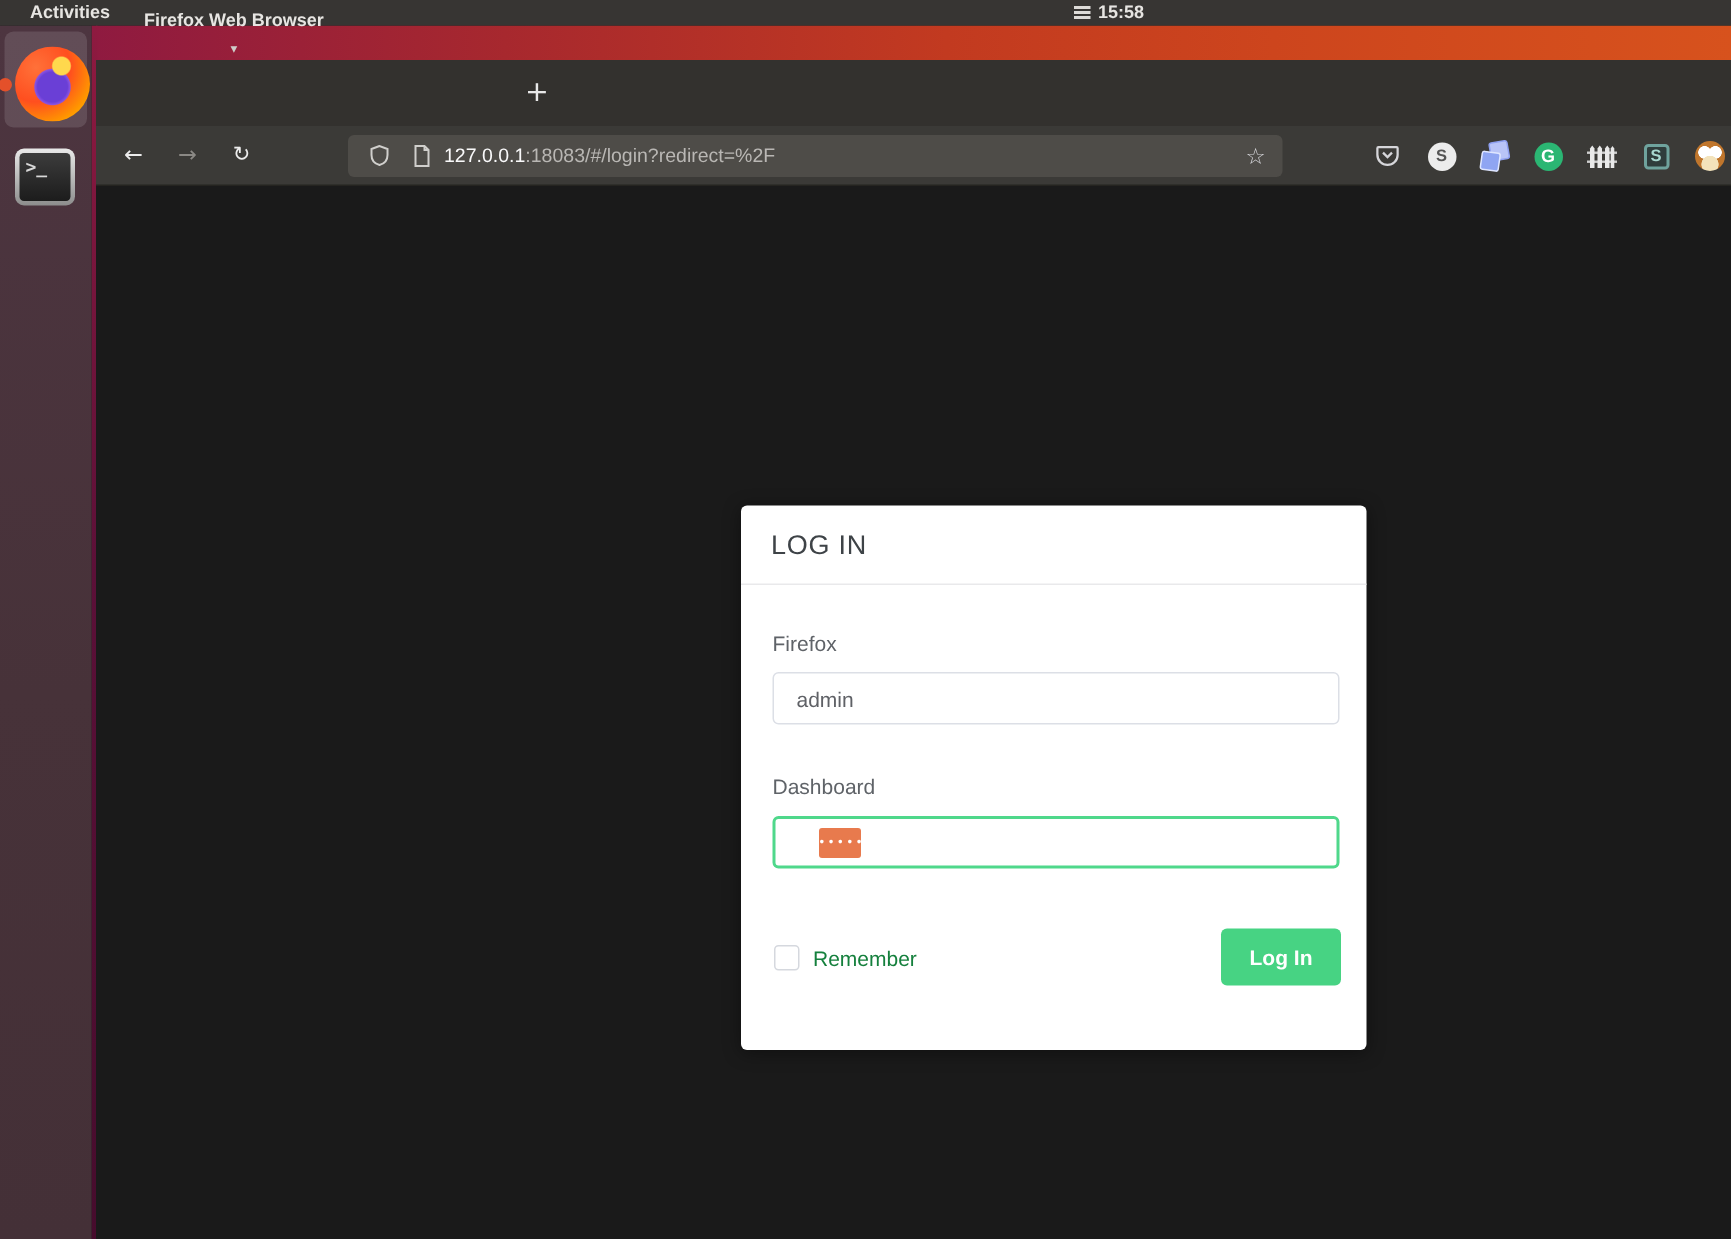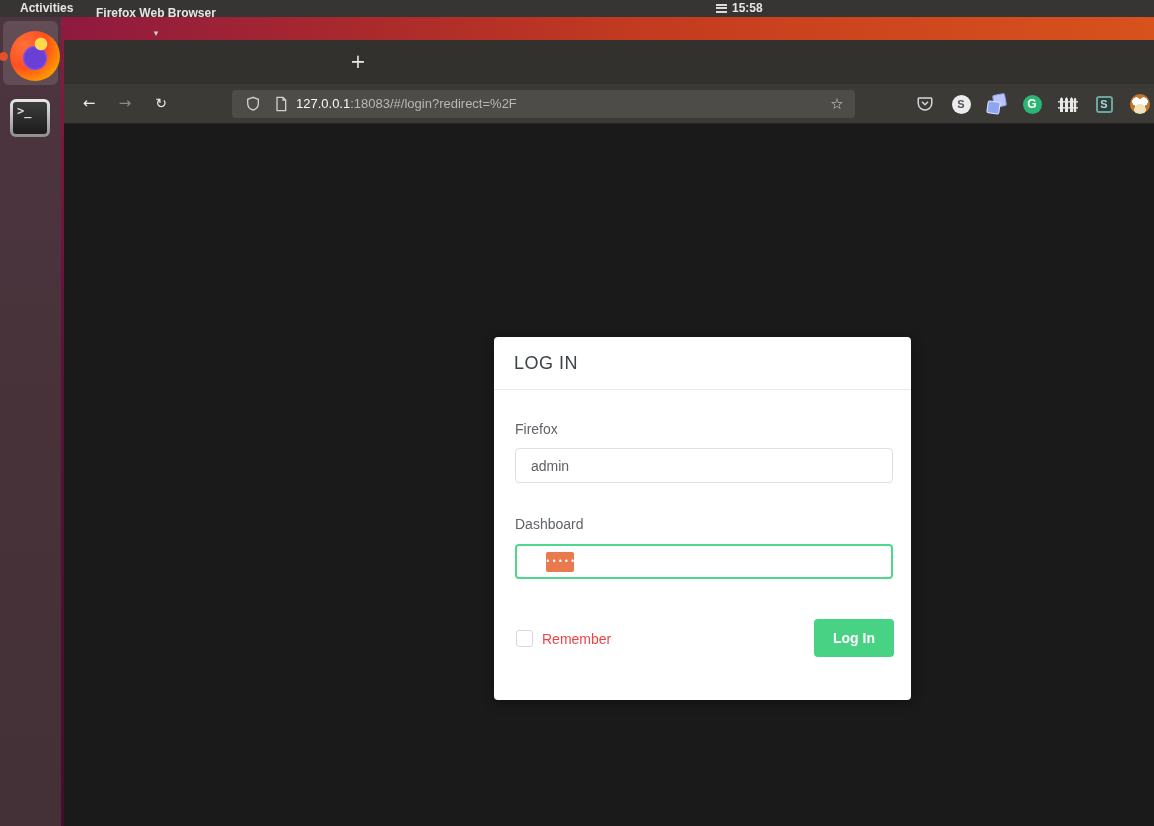--- a/index.html
+++ b/index.html
@@ -112,21 +112,21 @@
   .text-input { left:21px; width:378px; height:35px; border:1px solid #dcdfe6; border-radius:4px;
       font-size:14px; color:#5f6166; padding:0 15px; background:#fff; outline:none;
       font-family:"Liberation Sans",sans-serif; }
   #input-user { top:111px; }
   #input-pass { top:207px; border:2px solid #4fd88b; display:flex; align-items:center; }
   #pass-chip { margin-left:14px; width:28px; height:20px; background:#e87a4d; border-radius:2px;
       color:#fff; font-size:8px; letter-spacing:1.5px; display:flex; align-items:center;
       justify-content:center; padding-left:2px; font-family:"DejaVu Sans",sans-serif; }
   #remember-box { left:22px; top:293px; width:17px; height:17px; border:1px solid #d5d8de;
       border-radius:3px; background:#fff; }
-  #remember-label { left:48px; top:294px; font-size:14px; color:#ef4444; }
+  #remember-label { left:48px; top:294px; font-size:14px; color:#15803d; }
   #login-btn { left:320px; top:282px; width:80px; height:38px; background:#47d383; border:none;
       border-radius:4px; color:#fff; font-size:14px; font-weight:bold; text-align:center;
       line-height:38px; font-family:"Liberation Sans",sans-serif; }
 </style>
 </head>
 <body>
 
 <div class="abs" id="wall-band"></div>
 <div class="abs" id="wall-stripe"></div>
 

